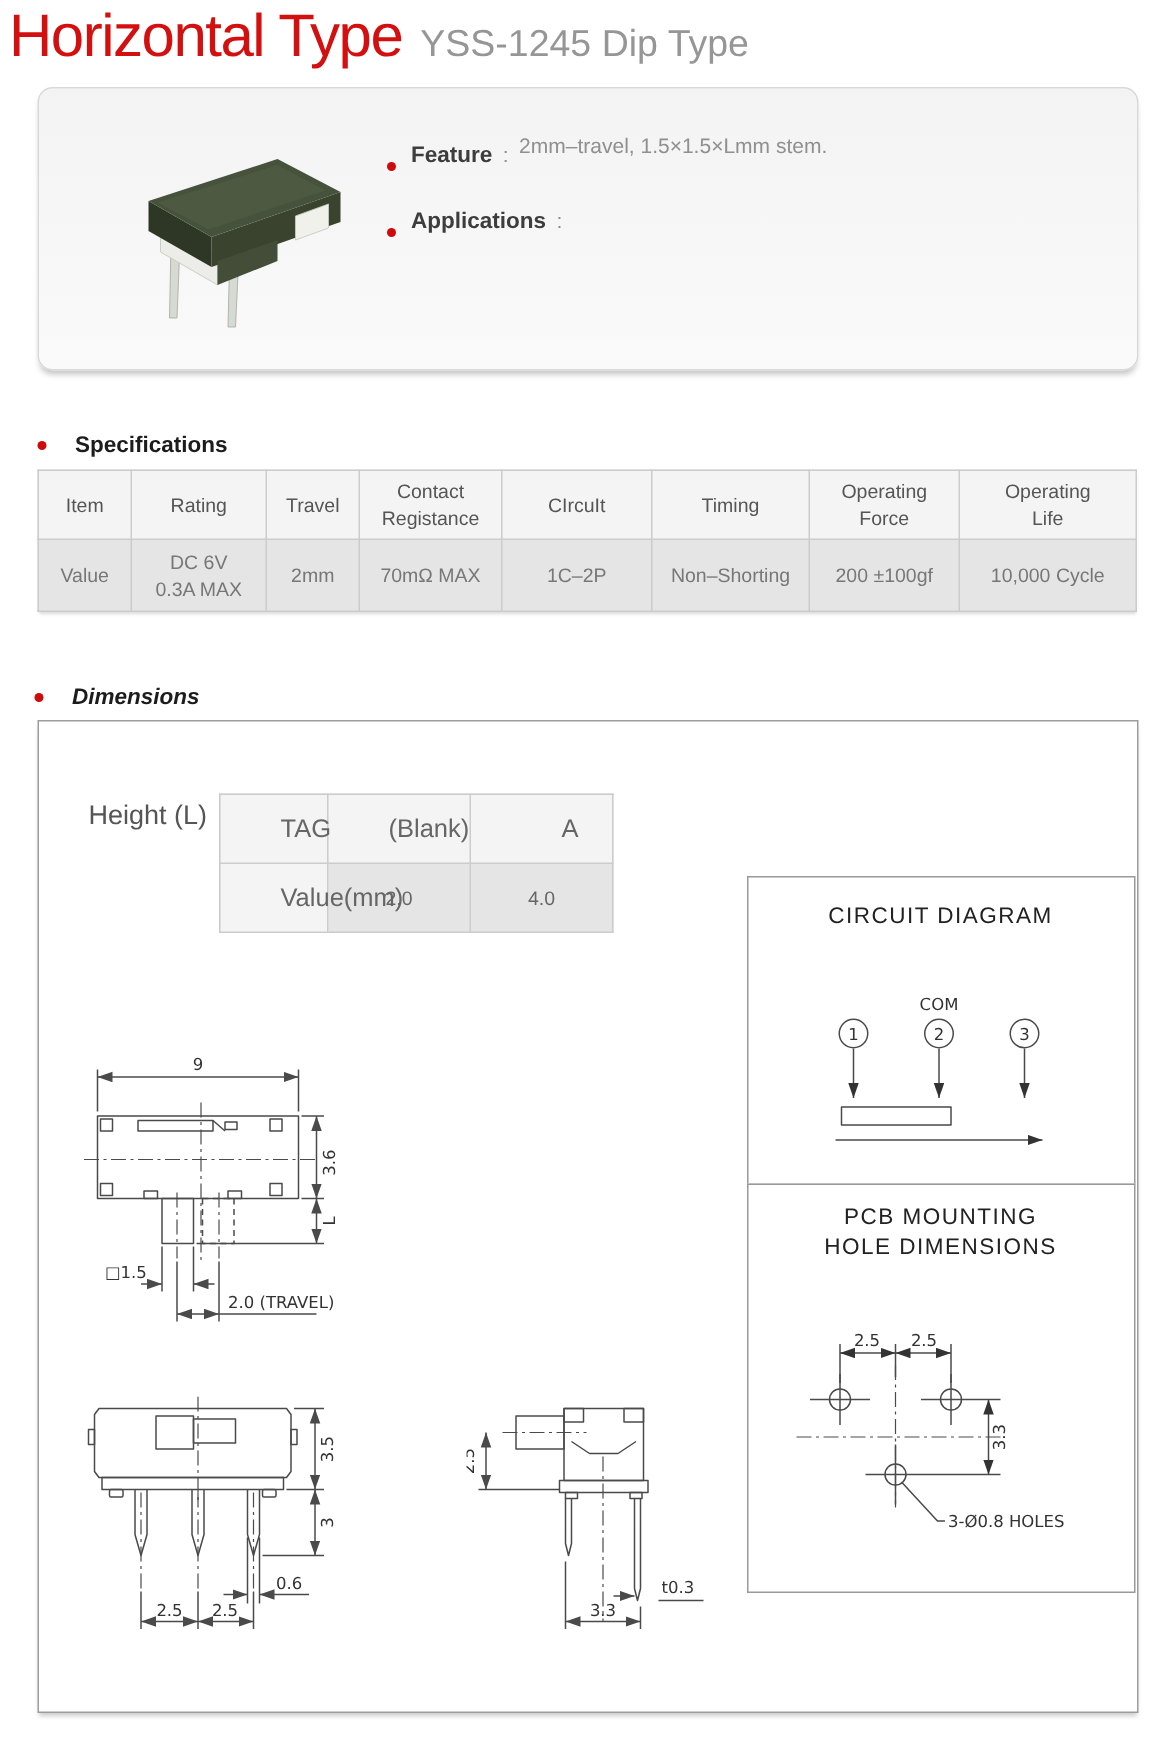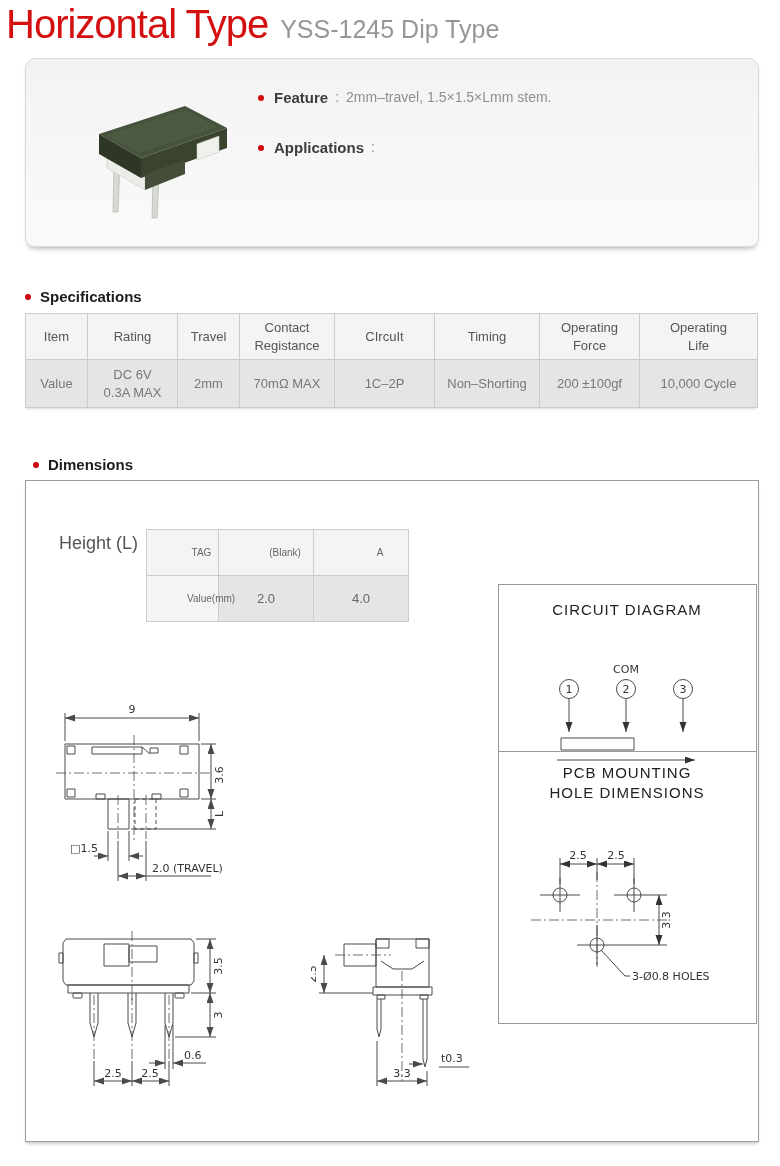--- a/index.html
+++ b/index.html
@@ -11,54 +11,54 @@
   .hdr-title{font-size:40px;color:#d40f0f;letter-spacing:-1px;}
   .hdr-sub{font-size:25px;color:#969696;}
 
   
   .overview{position:absolute;left:25px;top:58px;width:732px;height:187px;
             border:1px solid #d9d9d9;border-radius:10px;
             background:linear-gradient(180deg,#f3f3f3,#fafafa);
             box-shadow:0 4px 4px -2px rgba(0,0,0,0.25);}
   .photo{position:absolute;left:35px;top:25px;}
   .otext{position:absolute;left:232px;top:28px;width:490px;}
-  .orow{display:flex;align-items:flex-start;}
+  .orow{display:flex;align-items:flex-end;}
   .orow.apps{margin-top:23px;}
   .dot{width:6px;height:6px;border-radius:50%;background:#cf0a0a;flex:0 0 6px;margin:8px 10px 0 0;}
   .olabel{font-weight:700;color:#3d3d3d;font-size:15px;margin-right:7px;line-height:21px;}
   .ocolon{color:#8f8f8f;font-size:14px;margin-right:7px;line-height:21px;}
   .olines{color:#8f8f8f;font-size:14px;line-height:21px;}
   .olines div{margin-bottom:6px;}
 
   
-  .sec-head{position:absolute;display:flex;align-items:center;gap:9px;
+  .sec-head{position:absolute;display:flex;align-items:center;gap:19px;
             font-size:15px;color:#1c1c1c;font-weight:600;}
   .sec-head .dot{margin:1px 0 0 0;}
 
   
   table{border-collapse:collapse;table-layout:fixed;background:#e5e5e5;}
   th,td{border:1px solid #cccccc;text-align:center;vertical-align:middle;
         white-space:pre-line;font-weight:400;padding:0 2px;}
   .spec-table{position:absolute;left:25px;top:313px;width:732px;
               box-shadow:0 2px 2px -1px rgba(0,0,0,0.15);}
   .spec-table th{background:#f4f4f4;color:#555;height:45px;font-size:13px;line-height:1.35;}
   .spec-table td{color:#777;height:47px;font-size:13px;line-height:1.35;}
 
   
   .dims-box{position:absolute;left:25px;top:480px;width:732px;height:660px;
             border:1px solid #9c9c9c;background:#fff;
             box-shadow:0 3px 3px -1px rgba(0,0,0,0.2);}
   .height-label{position:absolute;left:33px;top:52px;font-size:18px;color:#555;}
   .tag-table{position:absolute;left:120px;top:48px;width:262px;}
-  .tag-table th{background:#f4f4f4;color:#666;height:45px;font-size:10px;padding-left:40px;}
+  .tag-table th{background:#f4f4f4;color:#666;height:45px;font-size:17px;padding-left:40px;}
   .tag-table td{color:#666;height:45px;font-size:13px;}
 
   .right-panel{position:absolute;left:472px;top:103px;width:259px;}
   .diagram-box{border:1px solid #999;background:#fff;box-sizing:border-box;width:259px;}
-  .diagram-box.circuit{height:168px;}
+  .diagram-box.circuit{height:206px;}
   .diagram-box.pcb{height:273px;margin-top:-1px;}
 
   .tv{position:absolute;left:30px;top:210px;}
   .fv{position:absolute;left:28px;top:450px;}
   .sv{position:absolute;left:285px;top:450px;}
 
   
   svg .ln{stroke:#4a4a4a;stroke-width:1;fill:none;stroke-linejoin:round;}
   svg .cl{stroke:#4a4a4a;stroke-width:0.8;fill:none;stroke-dasharray:10 3 2 3;}
   svg .dash{stroke:#4a4a4a;stroke-width:1;fill:none;stroke-dasharray:4 3;}
@@ -143,21 +143,21 @@
       <td>2mm</td>
       <td>70mΩ MAX</td>
       <td>1C–2P</td>
       <td>Non–Shorting</td>
       <td>200 ±100gf</td>
       <td>10,000 Cycle</td>
     </tr>
   </tbody>
     </table>
 
-  <div class="sec-head" style="left:33px;top:456px;">
+  <div class="sec-head" style="left:23px;top:456px;font-style:italic;">
     <span class="dot"></span>
     <span>Dimensions</span>
   </div>
 
   <div class="dims-box">
 
     <div class="height-label">Height (L)</div>
 
     <table class="tag-table">
       <colgroup>

